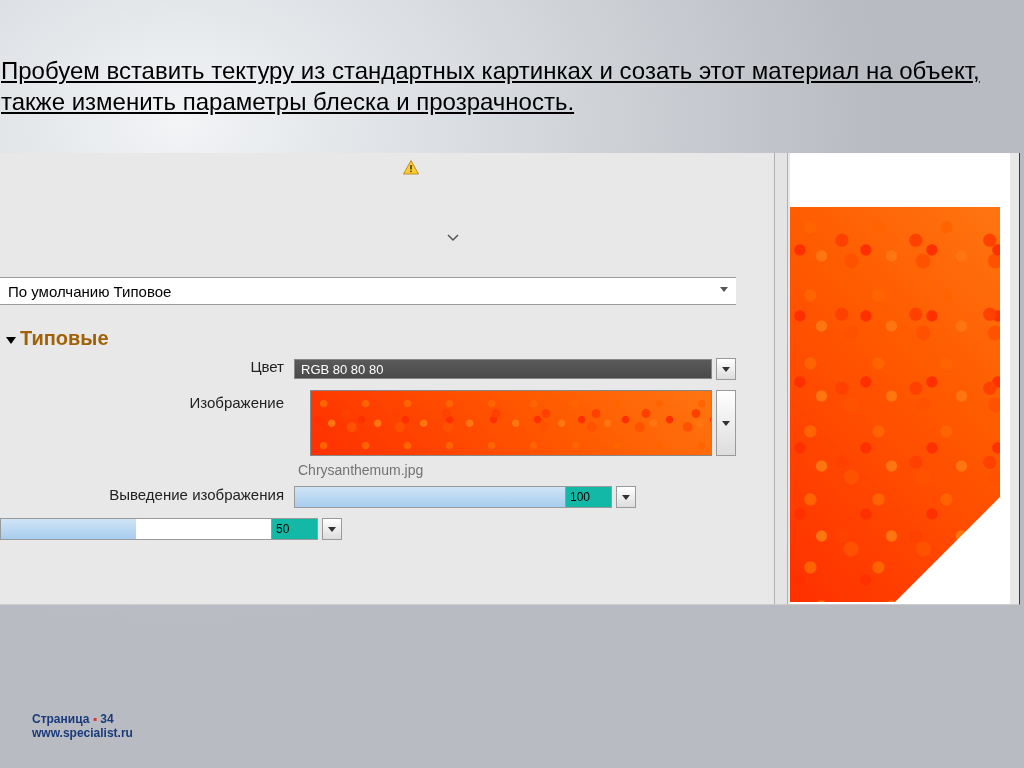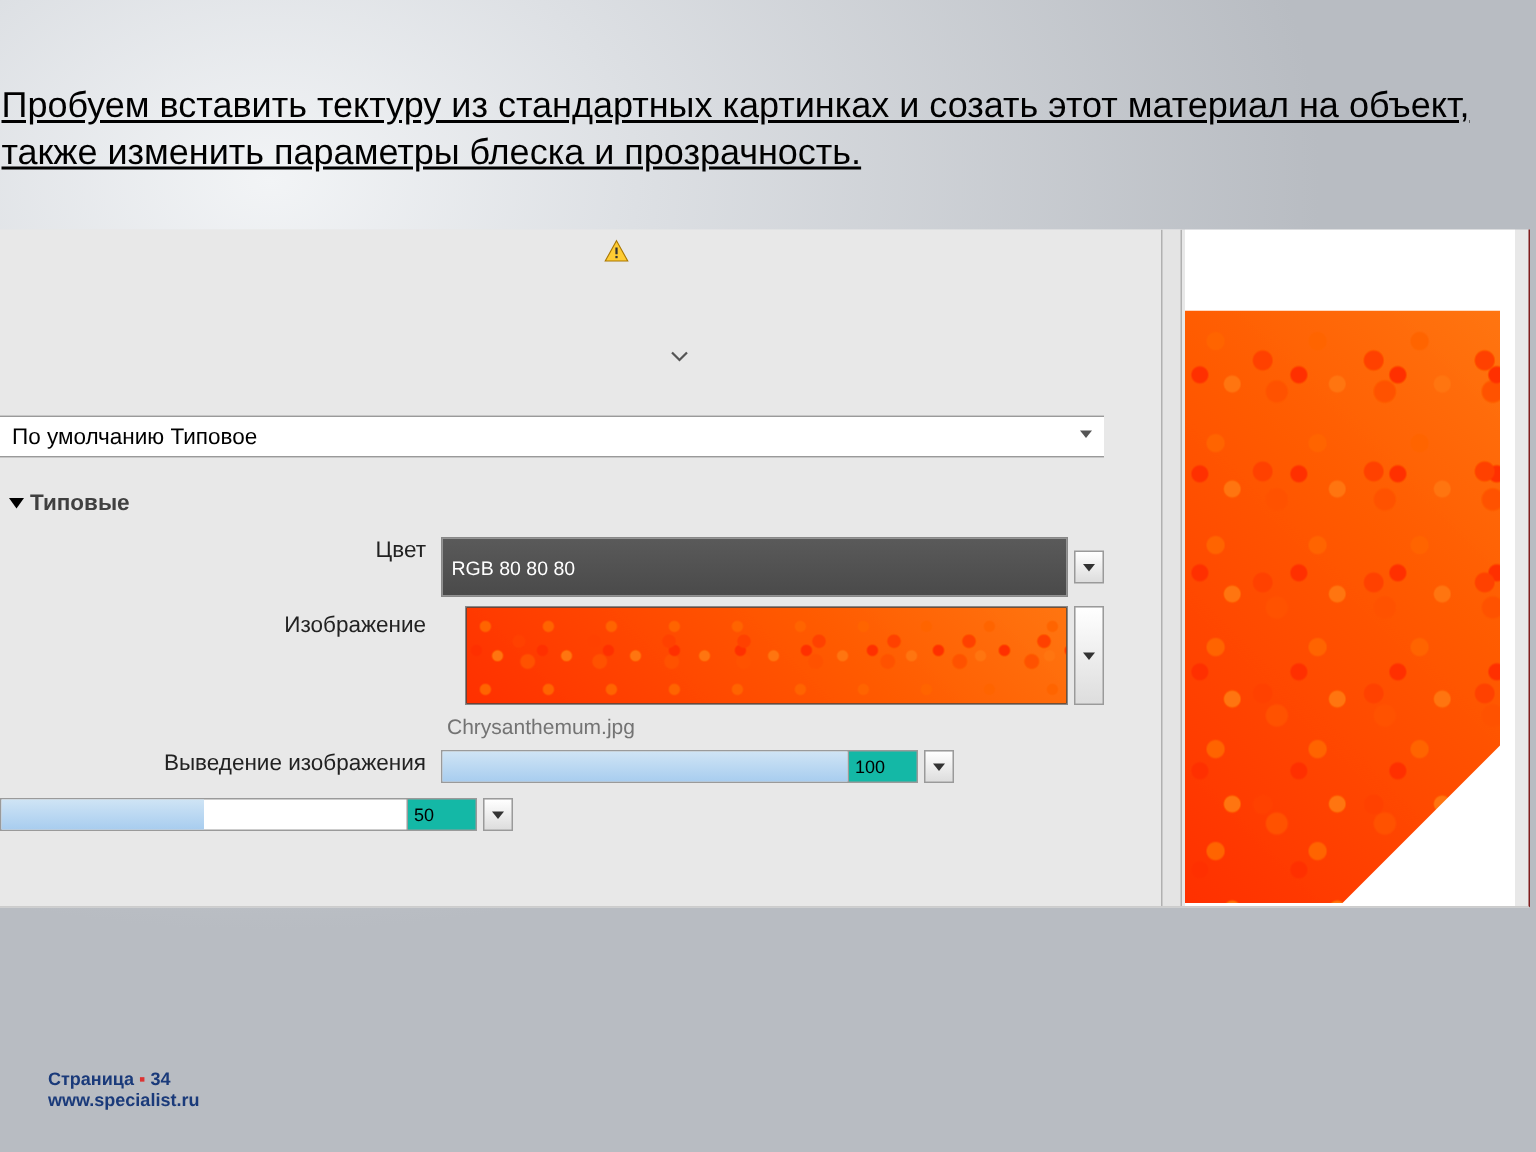--- a/index.html
+++ b/index.html
@@ -94,22 +94,22 @@
     border-left: 4px solid transparent;
     border-right: 4px solid transparent;
     border-top: 5px solid #555;
   }
   .section-header {
     position: absolute;
     top: 170px; left: 0;
     width: 736px;
     padding: 4px 6px;
     font-weight: bold;
-    font-size: 15px;
-    color: #404040;
+    font-size: 20px;
+    color: #a16207;
     background: #e8e8e8;
   }
   .section-header .tri {
     display: inline-block;
     width: 0; height: 0;
     border-left: 5px solid transparent;
     border-right: 5px solid transparent;
     border-top: 7px solid #000;
     margin-right: 4px;
     vertical-align: 1px;
@@ -128,21 +128,21 @@
   .prop-label {
     width: 294px;
     text-align: right;
     padding-right: 10px;
     font-size: 15px;
     color: #222;
   }
   .prop-value { flex: 1; display: flex; align-items: center; }
   .color-swatch {
     flex: 1;
-    height: 40px;
+    height: 20px;
     background: linear-gradient(#5a5a5a,#4a4a4a);
     border: 1px solid #888;
     color: #fff;
     font-size: 13px;
     padding: 3px 6px;
     display: flex;
     align-items: center;
   }
   .dd-btn {
     width: 20px; height: 22px;

